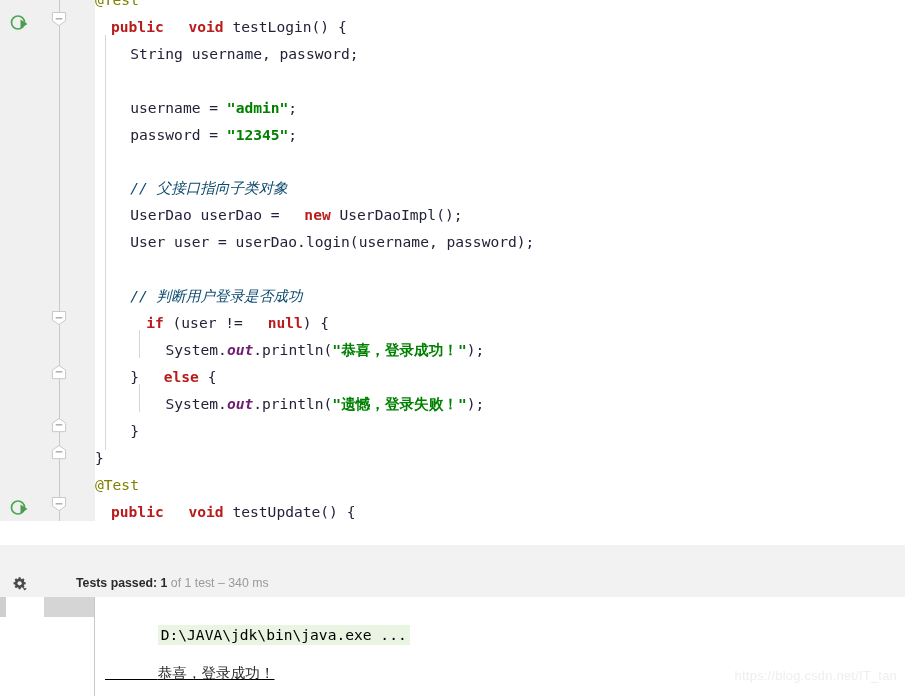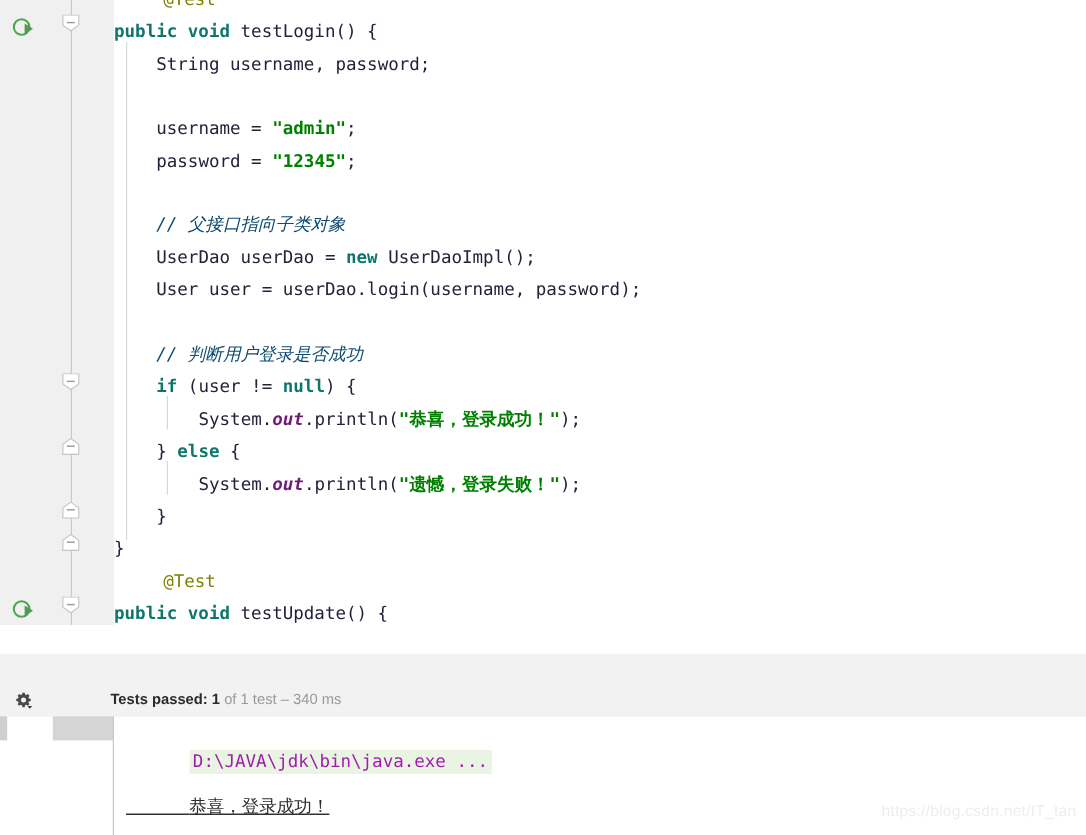--- a/index.html
+++ b/index.html
@@ -25,63 +25,63 @@
   .fold-handle{position:absolute;left:11px;width:17px;height:17px;}
   .fold-handle .shape{width:16px;height:16px;}
 
   .code{position:absolute;left:95px;top:0;width:810px;height:521px;
         font-family:"DejaVu Sans Mono","Liberation Mono",monospace;
         font-size:14.6px;line-height:27.3px;white-space:pre;}
   .ln{position:absolute;left:0;height:27.3px;}
   .indent-guide{position:absolute;width:1px;background:#d7d7d7;}
 
   
-  .kw{color:#0f766e;font-weight:bold;}
+  .kw{color:#b91c1c;font-weight:bold;margin-left:16px;}
   .plain{color:#22223a;}
   .str{color:#008000;font-weight:bold;}
   .cmt{color:#0c4a6e;font-style:italic;}
-  .ann{color:#808000;margin-left:41px;}
+  .ann{color:#808000;}
   .stat{color:#701a75;font-style:italic;font-weight:bold;}
 
   
   .breadcrumb{position:absolute;left:0;top:521px;width:905px;height:24px;background:#f2f2f2;
      border-top:1px solid #e3e3e3;border-bottom:1px solid #dcdcdc;
      font-size:12.5px;color:#7a7a7a;display:flex;align-items:center;padding-left:67px;box-sizing:border-box;}
   .bc-item{color:#6e6e6e;}
   .bc-sep{margin:0 7px;color:#b4b4b4;font-size:11px;}
 
   
   .bc-notch{position:absolute;left:0;top:521px;width:59px;height:24px;background:#ffffff;}
 
   
   .gap{position:absolute;left:0;top:545px;width:905px;height:25px;background:#f2f2f2;border-bottom:1px solid #d6d6d6;}
 
   
   .tr-header{position:absolute;left:0;top:570px;width:905px;height:27px;background:#f2f2f2;
       border-bottom:1px solid #d9d9d9;}
   .gear{position:absolute;left:12px;top:576px;width:16px;height:16px;}
-  .tr-title{position:absolute;left:92px;top:576px;font-size:12.3px;color:#555;}
+  .tr-title{position:absolute;left:76px;top:576px;font-size:12.3px;color:#555;}
   .tr-title b{color:#2b2b2b;font-weight:bold;}
   .tr-title .muted{color:#9a9a9a;}
 
   
   .tree{position:absolute;left:0;top:597px;width:95px;height:99px;background:#ffffff;padding-left:44px;}
   .tree-row{position:relative;height:20px;font-size:11.5px;text-align:right;padding-right:6px;box-sizing:border-box;}
   .tree-row.sel{background:#d5d5d5;}
   .tree-row .ms{line-height:20px;}
   .tree-row.sel .ms{color:#1d1d1d;font-weight:bold;}
   .tree-row .ms.dim{color:#9a9a9a;}
   .tree-divider{position:absolute;left:94px;top:597px;width:1px;height:99px;background:#c8c8c8;}
   .tree-scroll{position:absolute;left:0;top:597px;width:6px;height:20px;background:#cfcfcf;}
 
   
   .console{position:absolute;left:95px;top:597px;width:810px;height:99px;background:#ffffff;
      font-family:"DejaVu Sans Mono","Liberation Mono",monospace;font-size:14.6px;white-space:pre;overflow:hidden;}
   .c-line{position:absolute;left:10px;height:26px;line-height:24px;}
-  .c-cmd{background:#e9f5e2;color:#a21caf;padding:1px 3px 2px 3px;}
+  .c-cmd{background:#e9f5e2;color:#000000;padding:1px 3px 2px 3px;}
   .c-out{color:#2b2b2b;}
 
   
   .watermark{position:absolute;right:8px;top:668px;font-size:13px;color:#eeeeee;
      font-family:"Liberation Sans",sans-serif;letter-spacing:0.2px;}
 </style>
 </head>
 <body>
 
 <div class="ide">

